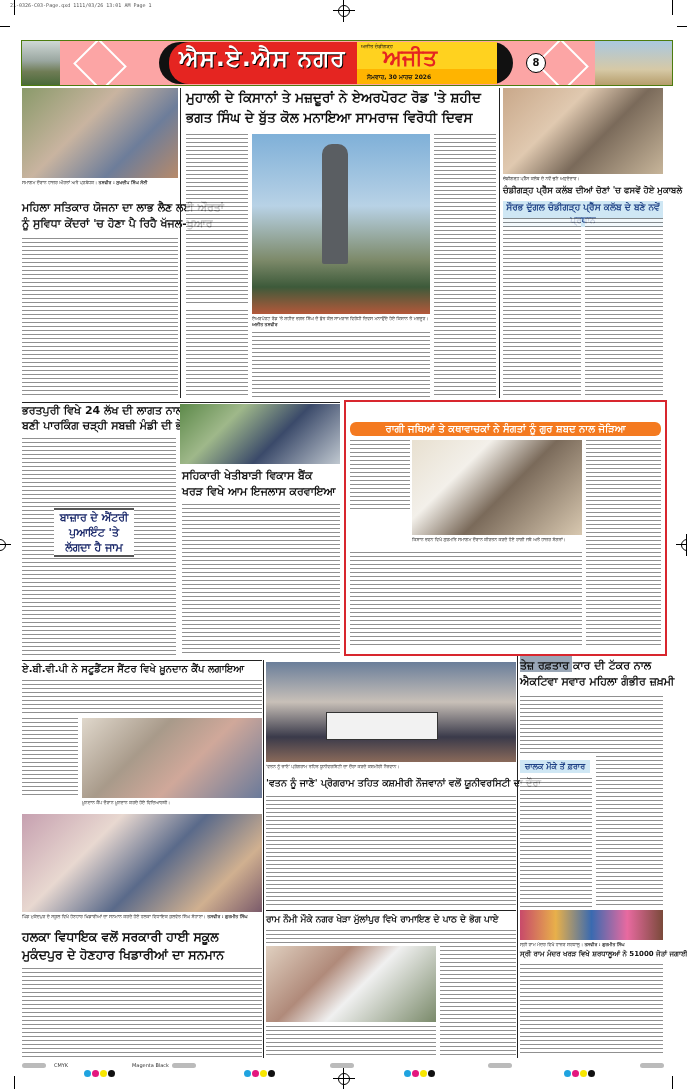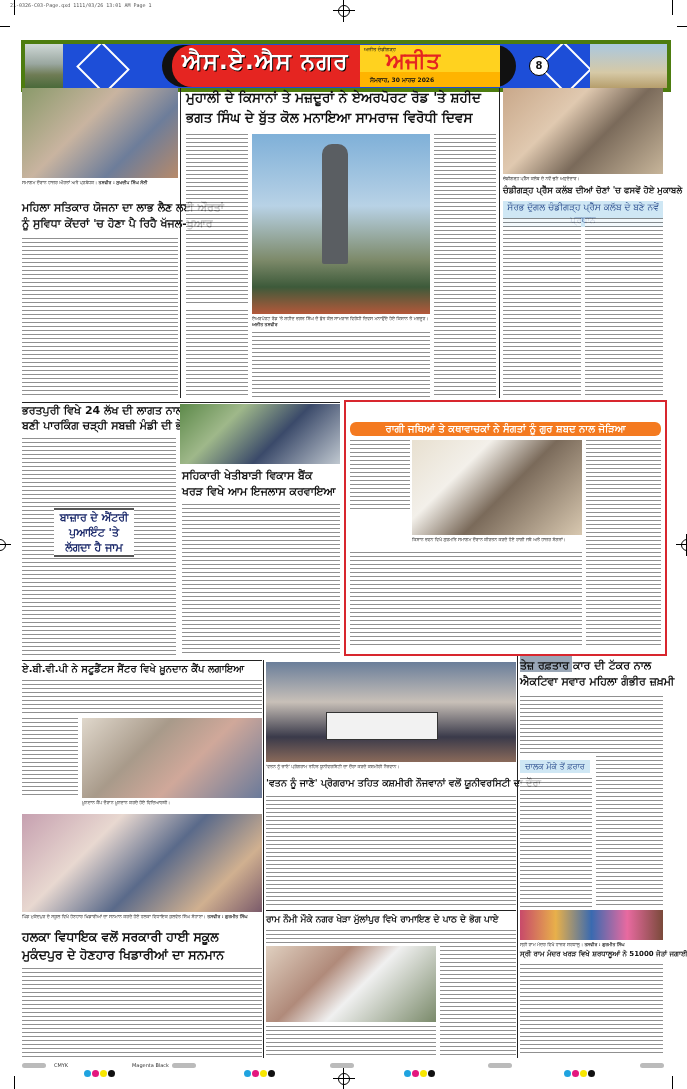--- a/index.html
+++ b/index.html
@@ -5,42 +5,42 @@
   html,body{margin:0;padding:0;background:#fff;}
   body{width:687px;height:1089px;position:relative;overflow:hidden;font-family:"DejaVu Sans",sans-serif;color:#111;}
   .abs{position:absolute;}
   .slug{left:10px;top:2px;font-size:5px;color:#555;font-family:"DejaVu Sans Mono",monospace;}
   .crop{background:#000;}
   .reg{width:22px;height:22px;}
   .reg .h{position:absolute;left:0;top:10px;width:22px;height:1px;background:#000;}
   .reg .v{position:absolute;left:10px;top:0;width:1px;height:22px;background:#000;}
   .reg .c{position:absolute;left:5px;top:5px;width:10px;height:10px;border:1px solid #000;border-radius:50%;}
   
-  .mast{left:21px;top:40px;width:642px;height:44px;border:4px solid #4d7c0f;background:#1d4ed8;overflow:hidden;}
+  .mast{left:21px;top:40px;width:642px;height:44px;border:1px solid #4d7c0f;background:#fca5a5;overflow:hidden;padding-left:8px;}
   .mast .photoL{left:0;top:0;width:38px;height:44px;background:linear-gradient(180deg,#cfd8d6 0%,#9aa7a0 45%,#6f7c55 70%,#4a6a3a 100%);}
   .mast .photoR{right:0;top:0;width:77px;height:44px;background:linear-gradient(180deg,#aac8e0 0%,#d6c9a6 65%,#b69e6c 100%);}
   .mast .deco{top:6px;width:36px;height:32px;border:2px solid #fff;transform:rotate(45deg);}
   .pill{left:137px;top:1px;width:354px;height:42px;background:#111;border-radius:21px;}
   .pill .red{position:absolute;left:10px;top:0;width:188px;height:42px;background:#e52521;border-radius:20px 0 0 20px;}
   .pill .yel{position:absolute;left:198px;top:0;width:140px;height:42px;background:#ffd21f;}
   .pill .yel2{position:absolute;left:198px;top:27px;width:140px;height:15px;background:#ffb400;}
   .mtitle{position:absolute;left:20px;top:3px;font-size:23px;font-weight:bold;color:#fff;font-family:"DejaVu Sans",sans-serif;letter-spacing:1px;text-shadow:1px 1px 0 #000;}
   .mname{position:absolute;left:224px;top:3px;font-size:22px;font-weight:bold;color:#e52521;font-family:"DejaVu Sans",sans-serif;}
   .medition{position:absolute;left:202px;top:1px;font-size:5px;color:#111;}
   .mdate{position:absolute;left:208px;top:31px;font-size:6px;font-weight:bold;color:#111;}
   .pageno{left:504px;top:12px;width:18px;height:18px;background:#fff;border:1px solid #000;border-radius:50%;font-size:10px;font-weight:bold;text-align:center;line-height:18px;}
   
   .photo{overflow:hidden;}
   .hl{font-family:"DejaVu Sans",sans-serif;font-weight:bold;color:#111;line-height:1.15;white-space:nowrap;}
   .txt{background:repeating-linear-gradient(180deg,#6b6b6b 0 1px,#fff 1px 4px);opacity:.75;}
   .cap{font-size:4.5px;color:#222;line-height:6px;overflow:hidden;}
   .rule{background:#222;}
   .box-red{border:2px solid #d8262e;}
   .strap{background:#f47a20;color:#fff;font-weight:bold;text-align:center;font-size:10px;line-height:14px;border-radius:6px;}
-  .strap-blue{background:#cfe7f4;color:#1c3f84;font-weight:normal;text-align:center;font-size:9px;line-height:13px;}
+  .strap-blue{background:#cfe7f4;color:#1c3f84;font-weight:bold;text-align:center;font-size:9px;line-height:13px;}
   .pull{border-top:2px solid #555;border-bottom:2px solid #555;text-align:center;font-weight:bold;font-size:11px;line-height:15px;color:#1c2a6b;background:#fff;}
   .dots span{display:inline-block;width:7px;height:7px;border-radius:50%;margin-right:1px;}
   .grayoval{width:24px;height:5px;border-radius:3px;background:#bbb;}
   .footer-text{font-size:5px;color:#333;}
 </style>
 </head>
 <body>
 
 <div class="abs slug">21-0326-C03-Page.qxd  1111/03/26  13:01 AM  Page 1</div>
 <div class="abs reg" style="left:333px;top:0px;">

